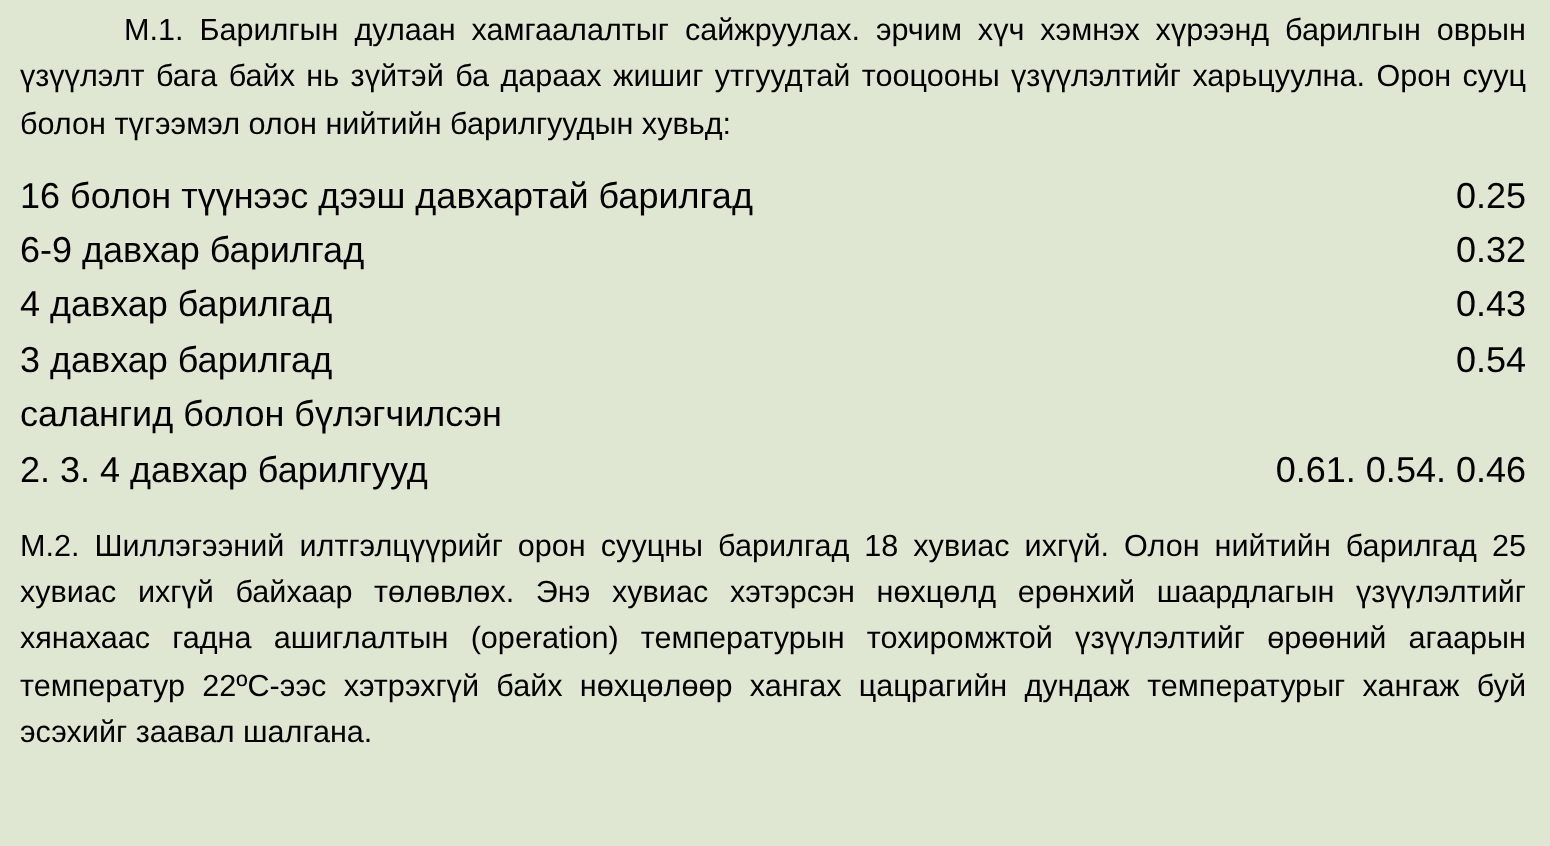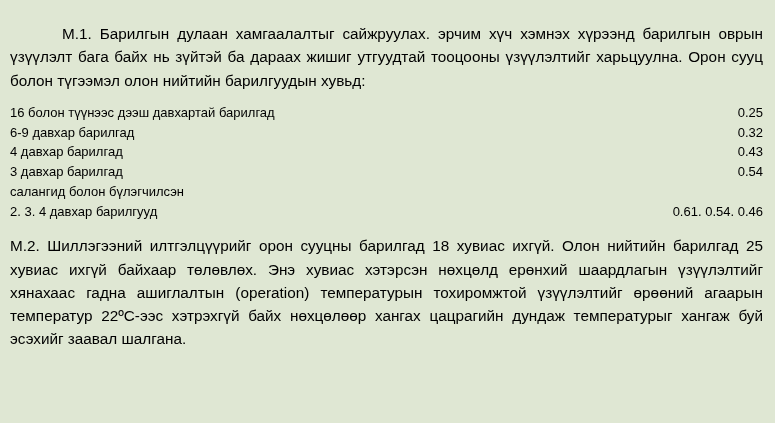--- a/index.html
+++ b/index.html
@@ -11,40 +11,40 @@
     height: 423px;
     background: #dfe7d3;
     font-family: "Liberation Sans", sans-serif;
     color: #000000;
     overflow: hidden;
   }
   .page {
     width: 775px;
     height: 423px;
     box-sizing: border-box;
-    padding: 22px 12px 0 10px;
+    padding: 4px 12px 0 10px;
     position: relative;
   }
   .para {
     font-size: 15.3px;
     line-height: 1.52;
     text-align: justify;
     text-justify: inter-word;
     margin: 0;
   }
   .para-m1 {
     text-indent: 52px;
   }
   .spacer-a { height: 11px; }
   .spacer-b { height: 13px; }
 
   table.table-values {
     width: 100%;
     border-collapse: collapse;
-    font-size: 13px;
+    font-size: 18px;
     line-height: 1.52;
   }
   table.table-values td {
     padding: 0;
     vertical-align: top;
     white-space: nowrap;
   }
   td.label-cell {
     text-align: left;
     width: 66%;

